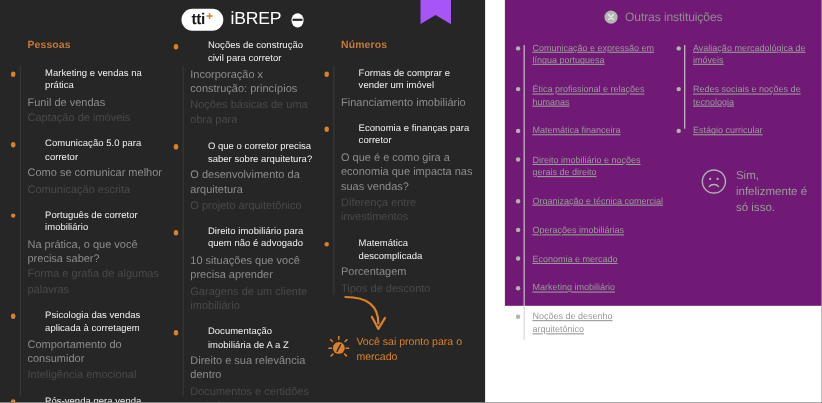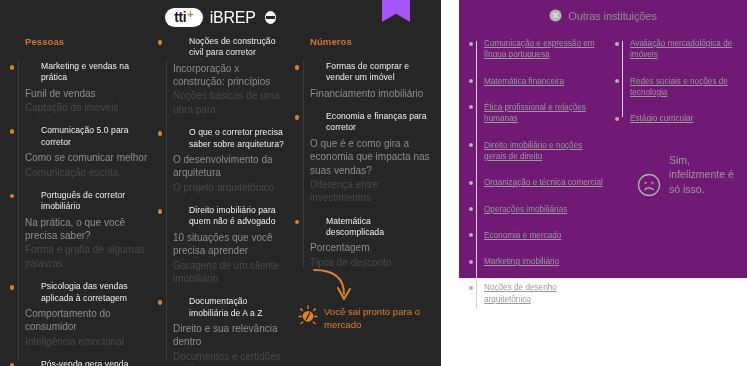--- a/index.html
+++ b/index.html
@@ -119,21 +119,21 @@
   .lcol-b .lcol-rail{height:76px;}
   .litem{position:relative;padding-left:11px;margin-bottom:15px;}
   .lbullet{
     position:absolute;left:-4px;top:3.5px;width:4px;height:4px;
     border-radius:50%;background:#b3b3b3;
   }
   .litem-label{
     color:#9a9a9a;font-size:8.2px;line-height:1.38;margin:0;text-decoration:underline;
   }
   #sad-note{
-    display:flex;align-items:flex-end;gap:8px;
+    display:flex;align-items:flex-start;gap:8px;
     margin:28px 0 0 18px;
   }
   #sad-text{
     color:#9a9a9a;font-size:10.5px;line-height:1.42;margin:0;
   }
   svg{display:block;}
 </style>
 </head>
 <body>
 
@@ -283,25 +283,25 @@
   <div id="light-cols">
 
     <div class="lcol lcol-a">
       <div class="lcol-rail"></div>
       <div class="litem">
         <span class="lbullet"></span>
         <p class="litem-label">Comunicação e expressão em língua portuguesa</p>
       </div>
       <div class="litem">
         <span class="lbullet"></span>
+        <p class="litem-label">Ética profissional e relações humanas</p>
+      </div>
+      <div class="litem">
+        <span class="lbullet"></span>
         <p class="litem-label">Matemática financeira</p>
-      </div>
-      <div class="litem">
-        <span class="lbullet"></span>
-        <p class="litem-label">Ética profissional e relações humanas</p>
       </div>
       <div class="litem">
         <span class="lbullet"></span>
         <p class="litem-label">Direito imobiliário e noções gerais de direito</p>
       </div>
       <div class="litem">
         <span class="lbullet"></span>
         <p class="litem-label">Organização e técnica comercial</p>
       </div>
       <div class="litem">

